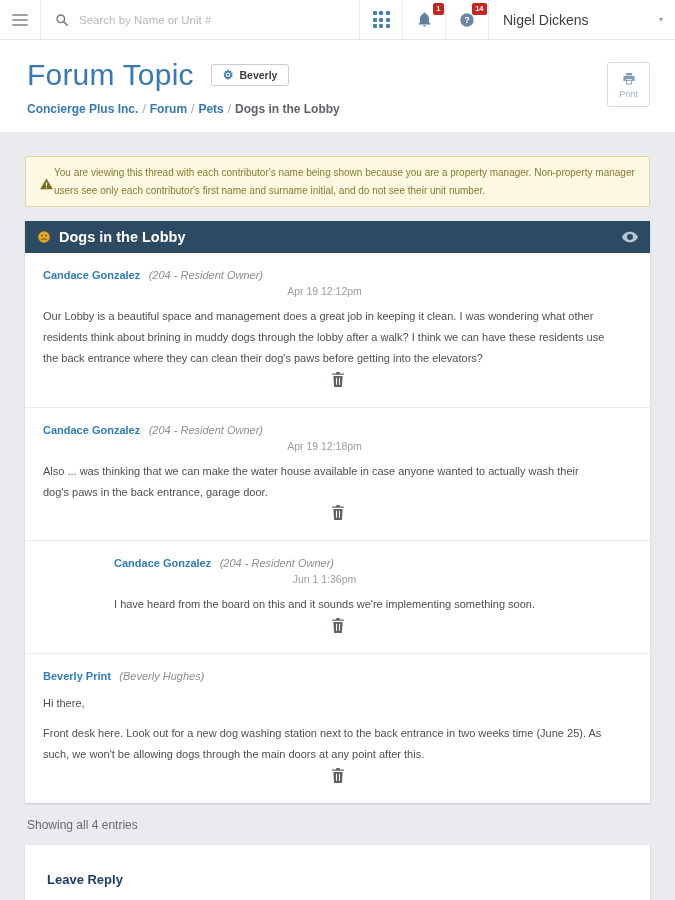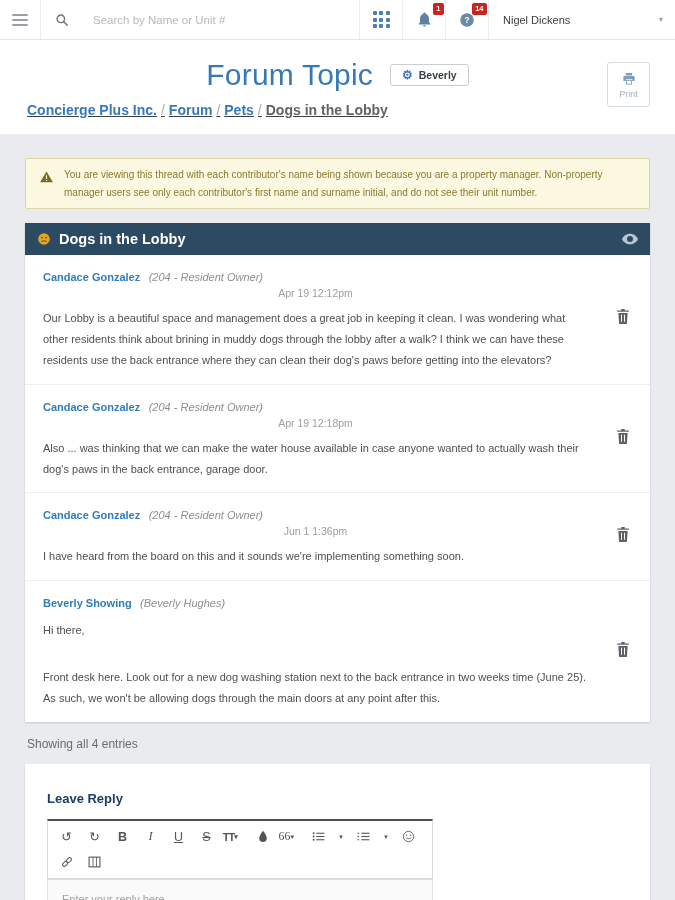--- a/index.html
+++ b/index.html
@@ -7,57 +7,57 @@
   body {
     font-family: "Liberation Sans", sans-serif;
     background:#e9ebee;
     color:#3c4043;
   }
   
   .topbar { background:#fff; height:40px; display:flex; align-items:stretch; border-bottom:1px solid #e3e6e8; }
   .tb-sep { width:1px; background:#ededed; margin:0; }
   .hamburger { width:40px; display:flex; flex-direction:column; gap:3px; align-items:center; justify-content:center; cursor:pointer; }
   .hamburger i { display:block; width:16px; height:2px; background:#9aa0a6; border-radius:1px; }
-  .searchbox { flex:1; display:flex; align-items:center; gap:24px; padding:0 14px;justify-content:center; }
+  .searchbox { flex:1; display:flex; align-items:center; gap:10px; padding:0 14px;justify-content:center; }
   .searchbox input { flex:1; border:none; outline:none; font-size:11.5px; font-family:inherit; color:#333; background:transparent; }
   .searchbox input::placeholder { color:#b8b8b8; }
   .icon-btn { width:42px; display:flex; align-items:center; justify-content:center; position:relative; cursor:pointer; }
   .grid-icon { display:grid; grid-template-columns:repeat(3,4px); grid-gap:2.5px; }
   .grid-icon i { width:4px; height:4px; background:#4a7fb5; border-radius:1px; }
   .badge { position:absolute; top:3px; right:1px; background:#c5241f; color:#fff; font-size:7.5px; font-weight:bold; line-height:1; padding:2px 3.5px; border-radius:2px; min-width:10px; text-align:center; }
   .user-area { width:186px; display:flex; align-items:center; justify-content:space-between; padding:0 12px 0 14px; cursor:pointer; }
-  .user-name { font-size:11px; color:#3c4043; }
+  .user-name { font-size:14px; color:#3c4043; }
   .tb-caret { font-size:8px; color:#9aa0a6; }
   
   .page-head { background:#fff; padding:18px 27px 16px; position:relative; }
-  .title-row { display:flex; align-items:center; gap:17px;justify-content:center; }
+  .title-row { display:flex; align-items:center; gap:17px; }
   .page-title { font-size:30px; font-weight:400; color:#3779b8; letter-spacing:.2px; }
   .settings-btn { display:inline-flex; align-items:center; gap:6px; border:1px solid #c9ced3; border-radius:3px; background:#fff; padding:4px 11px; font-size:10.5px; font-weight:bold; color:#3c4043; cursor:pointer; }
   .gear { color:#3779b8; font-size:12px; line-height:1; }
-  .breadcrumb { margin-top:10px; font-size:14px; font-weight:bold;text-decoration:underline; }
+  .breadcrumb { margin-top:10px; font-size:12px; font-weight:bold; }
   .breadcrumb a { color:#3779b8; text-decoration:none; cursor:pointer; }
   .crumb-sep { color:#aaa; font-weight:400; margin:0 4px; }
   .crumb-current { color:#5f6368; }
   .print-btn { position:absolute; top:22px; right:25px; width:43px; height:45px; border:1px solid #d4dbe1; border-radius:3px; background:#fff; display:flex; flex-direction:column; align-items:center; justify-content:center; gap:3px; cursor:pointer; }
   .print-label { font-size:9px; color:#9db3c3; }
   
   .content { padding:24px 25px 0; }
-  .notice { background:#fcf8e1; border:1px solid #ddd6a4; border-radius:2px; padding:7px 13px; display:flex; gap:10px; align-items:flex-start; font-size:10px; color:#8a7a2e; line-height:1.75; }
+  .notice { background:#fcf8e1; border:1px solid #ddd6a4; border-radius:2px; padding:7px 13px; display:flex; align-items:center; font-size:10px; color:#8a7a2e; line-height:1.75; }
   .notice svg { margin-top:4px; flex-shrink:0; }
   .topic-card { margin-top:14px; background:#fff; box-shadow:0 1px 2px rgba(0,0,0,.15); }
   .topic-header { background:#2d4a63; height:32px; display:flex; align-items:center; gap:8px; padding:0 12px; }
   .topic-title { flex:1; color:#fff; font-size:14.5px; font-weight:bold; }
-  .post { display:flex; align-items:center; padding:12px 18px 13px; border-bottom:1px solid #ececec; }
+  .post { display:flex; align-items:center; padding:12px 18px 13px; border-bottom:1px solid #ececec;flex-direction:column; }
   .post:last-child { border-bottom:none; }
   .post-main { flex:1; padding-right:26px; }
   .post-author { color:#2f7cbe; font-weight:bold; font-size:11px; text-decoration:none; cursor:pointer; }
   .post-meta { color:#8f8f8f; font-style:italic; font-size:11px; margin-left:4px; }
   .post-date { color:#9d9d9d; font-size:10.5px; margin-top:2px;text-align:center; }
   .post-body p { margin:9px 0 0; font-size:11px; color:#4f4f4f; line-height:1.9; }
-  .post-body p + p { margin-top:26px; }
+  .post-body p + p { margin-top:9px; }
   .trash-btn { flex-shrink:0; cursor:pointer; padding:2px; }
   .entries { margin:15px 2px 0; font-size:12px; color:#6b6b6b; }
   
   .reply-card { margin-top:13px; background:#fff; box-shadow:0 1px 2px rgba(0,0,0,.15); padding:27px 22px; min-height:175px; }
   .reply-heading { color:#1c3d66; font-size:13px; font-weight:bold; }
   .editor { width:386px; margin-top:13px; }
   .toolbar { border:1px solid #d9d9d9; border-top:2px solid #4f4f4f; background:#fff; padding:3px 7px 4px; }
   .tb-row { display:flex; align-items:center; height:25px; }
   .tbtn { min-width:23px; height:22px; display:inline-flex; align-items:center; justify-content:center; color:#555; font-size:12.5px; cursor:pointer; margin-right:5px; }
   .tbtn.b { font-weight:bold; }
@@ -226,21 +226,21 @@
             <path fill="#5f6368" d="M9 1h6v2.5h7V6H2V3.5h7V1zM4 8h16l-1.3 19H5.3L4 8z"></path>
             <rect x="8.6" y="11" width="1.7" height="12" fill="#fff"></rect>
             <rect x="13.7" y="11" width="1.7" height="12" fill="#fff"></rect>
           </svg>
       </span>
     </div>
 
     <div class="post">
       <div class="post-main">
         <div>
-          <a class="post-author">Beverly Showing</a>
+          <a class="post-author">Beverly Print</a>
           <span class="post-meta">(Beverly Hughes)</span>
         </div>
         <div class="post-body">
           <p>Hi there,</p>
           <p>Front desk here. Look out for a new dog washing station next to the back entrance in two weeks time (June 25). As such, we won't be allowing dogs through the main doors at any point after this.</p>
         </div>
       </div>
       <span class="trash-btn">
         <svg width="14" height="17" viewBox="0 0 24 28">
             <path fill="#5f6368" d="M9 1h6v2.5h7V6H2V3.5h7V1zM4 8h16l-1.3 19H5.3L4 8z"></path>

